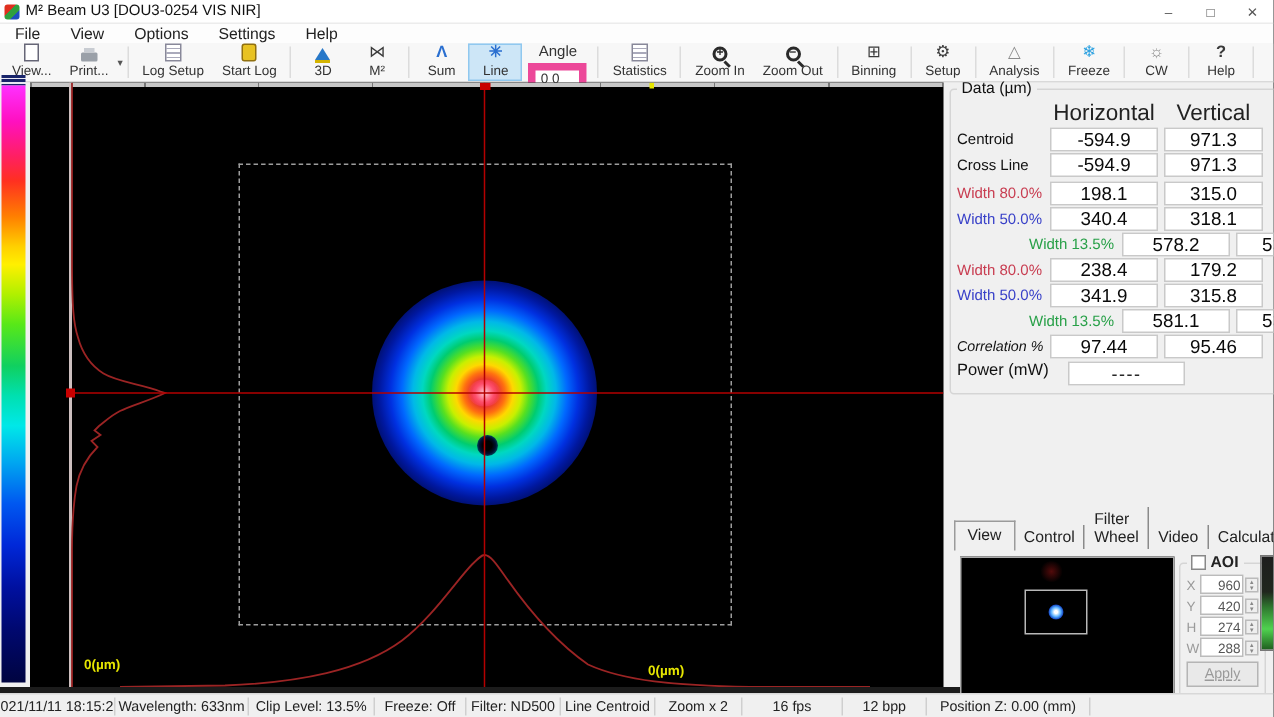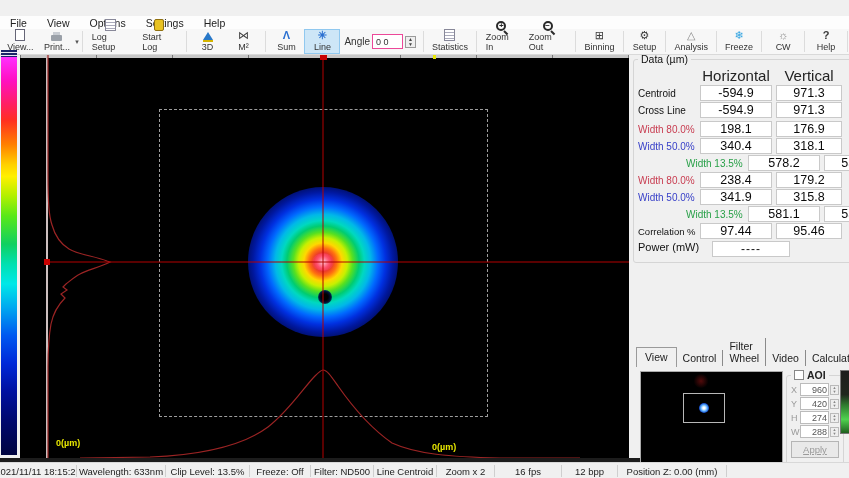--- a/index.html
+++ b/index.html
@@ -42,22 +42,22 @@
      background-image:repeating-linear-gradient(180deg,transparent 0 2px,#aab 2px 3px);}
   .icon-badge{width:8px;height:10px;background:#e8c222;border:1px solid #907010;border-radius:2px;}
   .icon-cone{width:0;height:0;border-left:5px solid transparent;border-right:5px solid transparent;
      border-bottom:8px solid #2878c8;position:relative;}
   .icon-cone::after{content:"";position:absolute;left:-5px;top:8px;width:10px;height:2px;background:#d4b400;}
   .mag{position:relative;width:10px;height:10px;border:2px solid #2a2a2a;border-radius:50%;box-sizing:border-box;}
   .mag::after{content:"";position:absolute;width:5px;height:2px;background:#2a2a2a;right:-5px;bottom:-3px;
      transform:rotate(45deg);transform-origin:left center;}
   .mag .sign{position:absolute;top:50%;left:50%;transform:translate(-50%,-55%);
      font-size:8px;font-weight:bold;color:#2a2a2a;line-height:1;}
-  .angle-wrap{display:flex;align-items:center;gap:2px;padding:0 4px;font-size:10px;color:#333;}
-  .angle-box{width:26px;height:13px;background:#fff;border:1px solid #ec4899;font-size:9px;
+  .angle-wrap{display:flex;align-items:center;gap:2px;padding:0 4px;font-size:10px;color:#333;flex-direction:column;}
+  .angle-box{width:26px;height:13px;background:#fff;border:5px solid #ec4899;font-size:9px;
      display:flex;align-items:center;padding-left:3px;}
   .spinner{display:flex;flex-direction:column;border:1px solid #9a9a9a;background:#eee;}
   .spinner span{font-size:5px;line-height:5px;width:9px;text-align:center;color:#444;}
 
   
   .colorbar-stripes{position:absolute;left:1px;top:50px;width:16px;height:7px;
      background:repeating-linear-gradient(180deg,#18246a 0 2px,#e8e8f2 2px 3px);}
   .colorbar{position:absolute;left:1px;top:57px;width:16px;height:398px;
      background:linear-gradient(180deg,#ff30ff 0%,#ff10c0 6%,#ff2060 12%,#ff3020 16%,#ff8000 22%,
        #ffd000 27%,#fff000 30%,#b0f000 35%,#58e818 40%,#10d060 47%,#00e0b0 52%,#00e8e8 57%,
@@ -134,20 +134,29 @@
   .statusbar{position:absolute;left:0;top:462px;width:849px;height:16px;background:#f0f0f0;
      border-top:1px solid #d8d8d8;display:flex;align-items:center;font-size:9.5px;color:#222;}
   .sseg{height:12px;display:flex;align-items:center;justify-content:center;
      border-right:1px solid #cfcfcf;white-space:nowrap;overflow:hidden;}
 </style>
 </head>
 <body>
 
 <div id="app">
 
+  <div class="titlebar">
+    <span class="app-ico"></span>
+    <span>M² Beam U3  [DOU3-0254 VIS NIR]</span>
+    <div class="win-controls">
+      <span class="win-btn">–</span>
+      <span class="win-btn">□</span>
+      <span class="win-btn">✕</span>
+    </div>
+  </div>
 
   <div class="menubar">
     <span class="menu-item">File</span>
     <span class="menu-item">View</span>
     <span class="menu-item">Options</span>
     <span class="menu-item">Settings</span>
     <span class="menu-item">Help</span>
   </div>
 
   <div class="toolbar">
@@ -325,21 +334,21 @@
       <span class="dval v2">971.3</span>
     </div>
     <div class="drow">
       <span class="dlabel">Cross Line</span>
       <span class="dval">-594.9</span>
       <span class="dval v2">971.3</span>
     </div>
     <div class="drow" style="margin-top:3px;">
       <span class="dlabel lab-red">Width 80.0%</span>
       <span class="dval">198.1</span>
-      <span class="dval v2">176.9</span>
+      <span class="dval v2">315.0</span>
     </div>
     <div class="drow">
       <span class="dlabel lab-blue">Width 50.0%</span>
       <span class="dval">340.4</span>
       <span class="dval v2">318.1</span>
     </div>
     <div class="drow">
       <span class="dlabel lab-green">Width 13.5%</span>
       <span class="dval">578.2</span>
       <span class="dval v2">536.4</span>
@@ -353,21 +362,21 @@
       <span class="dlabel lab-blue">Width 50.0%</span>
       <span class="dval">341.9</span>
       <span class="dval v2">315.8</span>
     </div>
     <div class="drow">
       <span class="dlabel lab-green">Width 13.5%</span>
       <span class="dval">581.1</span>
       <span class="dval v2">536.8</span>
     </div>
     <div class="drow">
-      <span class="dlabel" style="font-size:9.5px;">Correlation %</span>
+      <span class="dlabel" style="font-size:9.5px;font-style:italic;">Correlation %</span>
       <span class="dval">97.44</span>
       <span class="dval v2">95.46</span>
     </div>
     <div class="powrow">
       <span class="plabel">Power (mW)</span>
       <span class="pval">----</span>
     </div>
   </fieldset>
 
   <div class="tabs">

